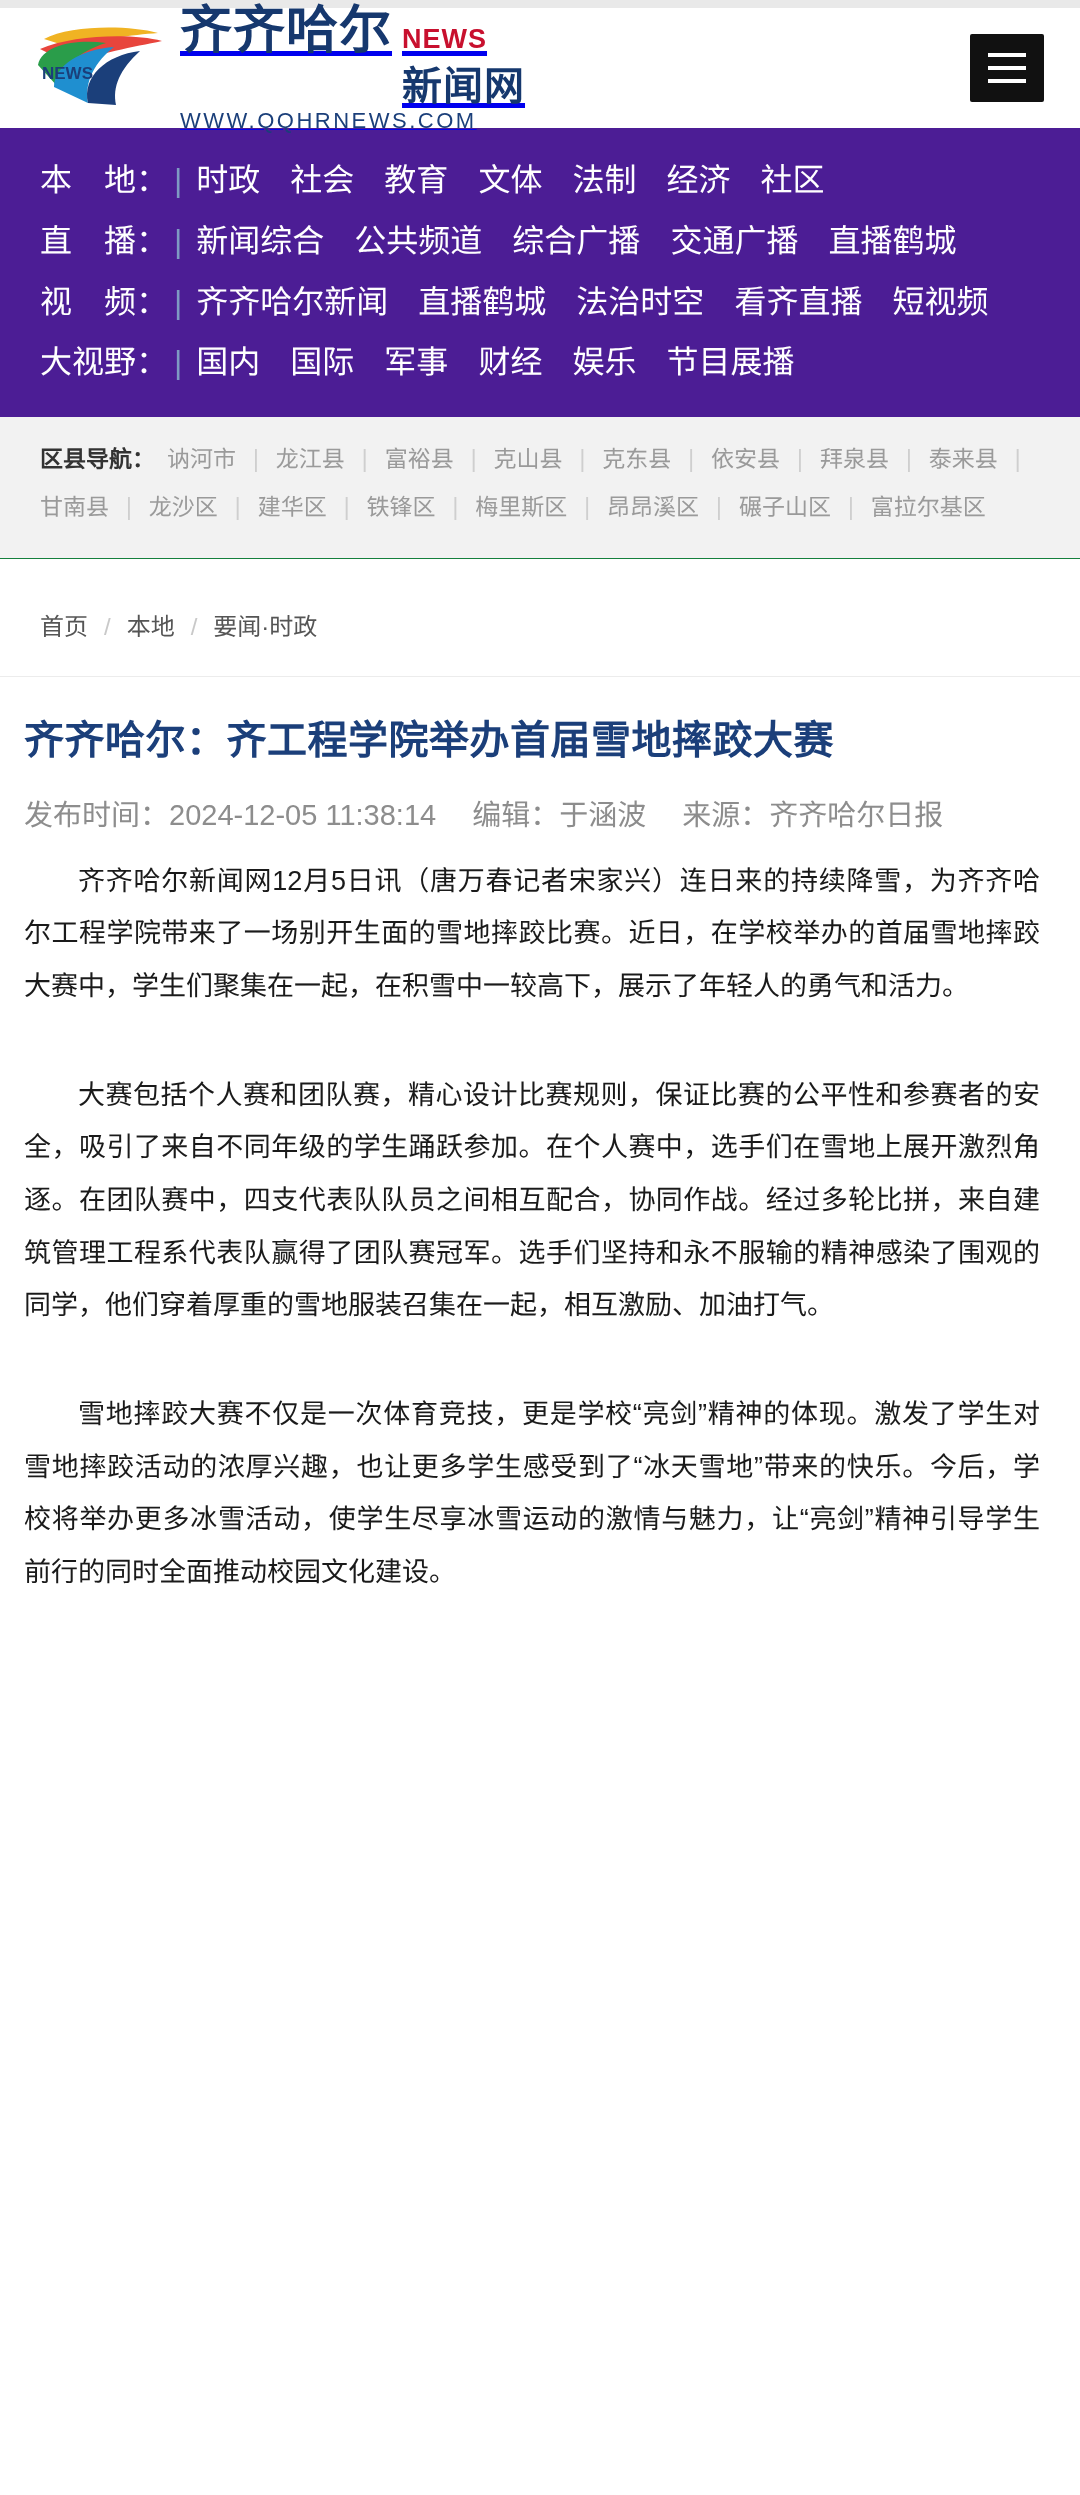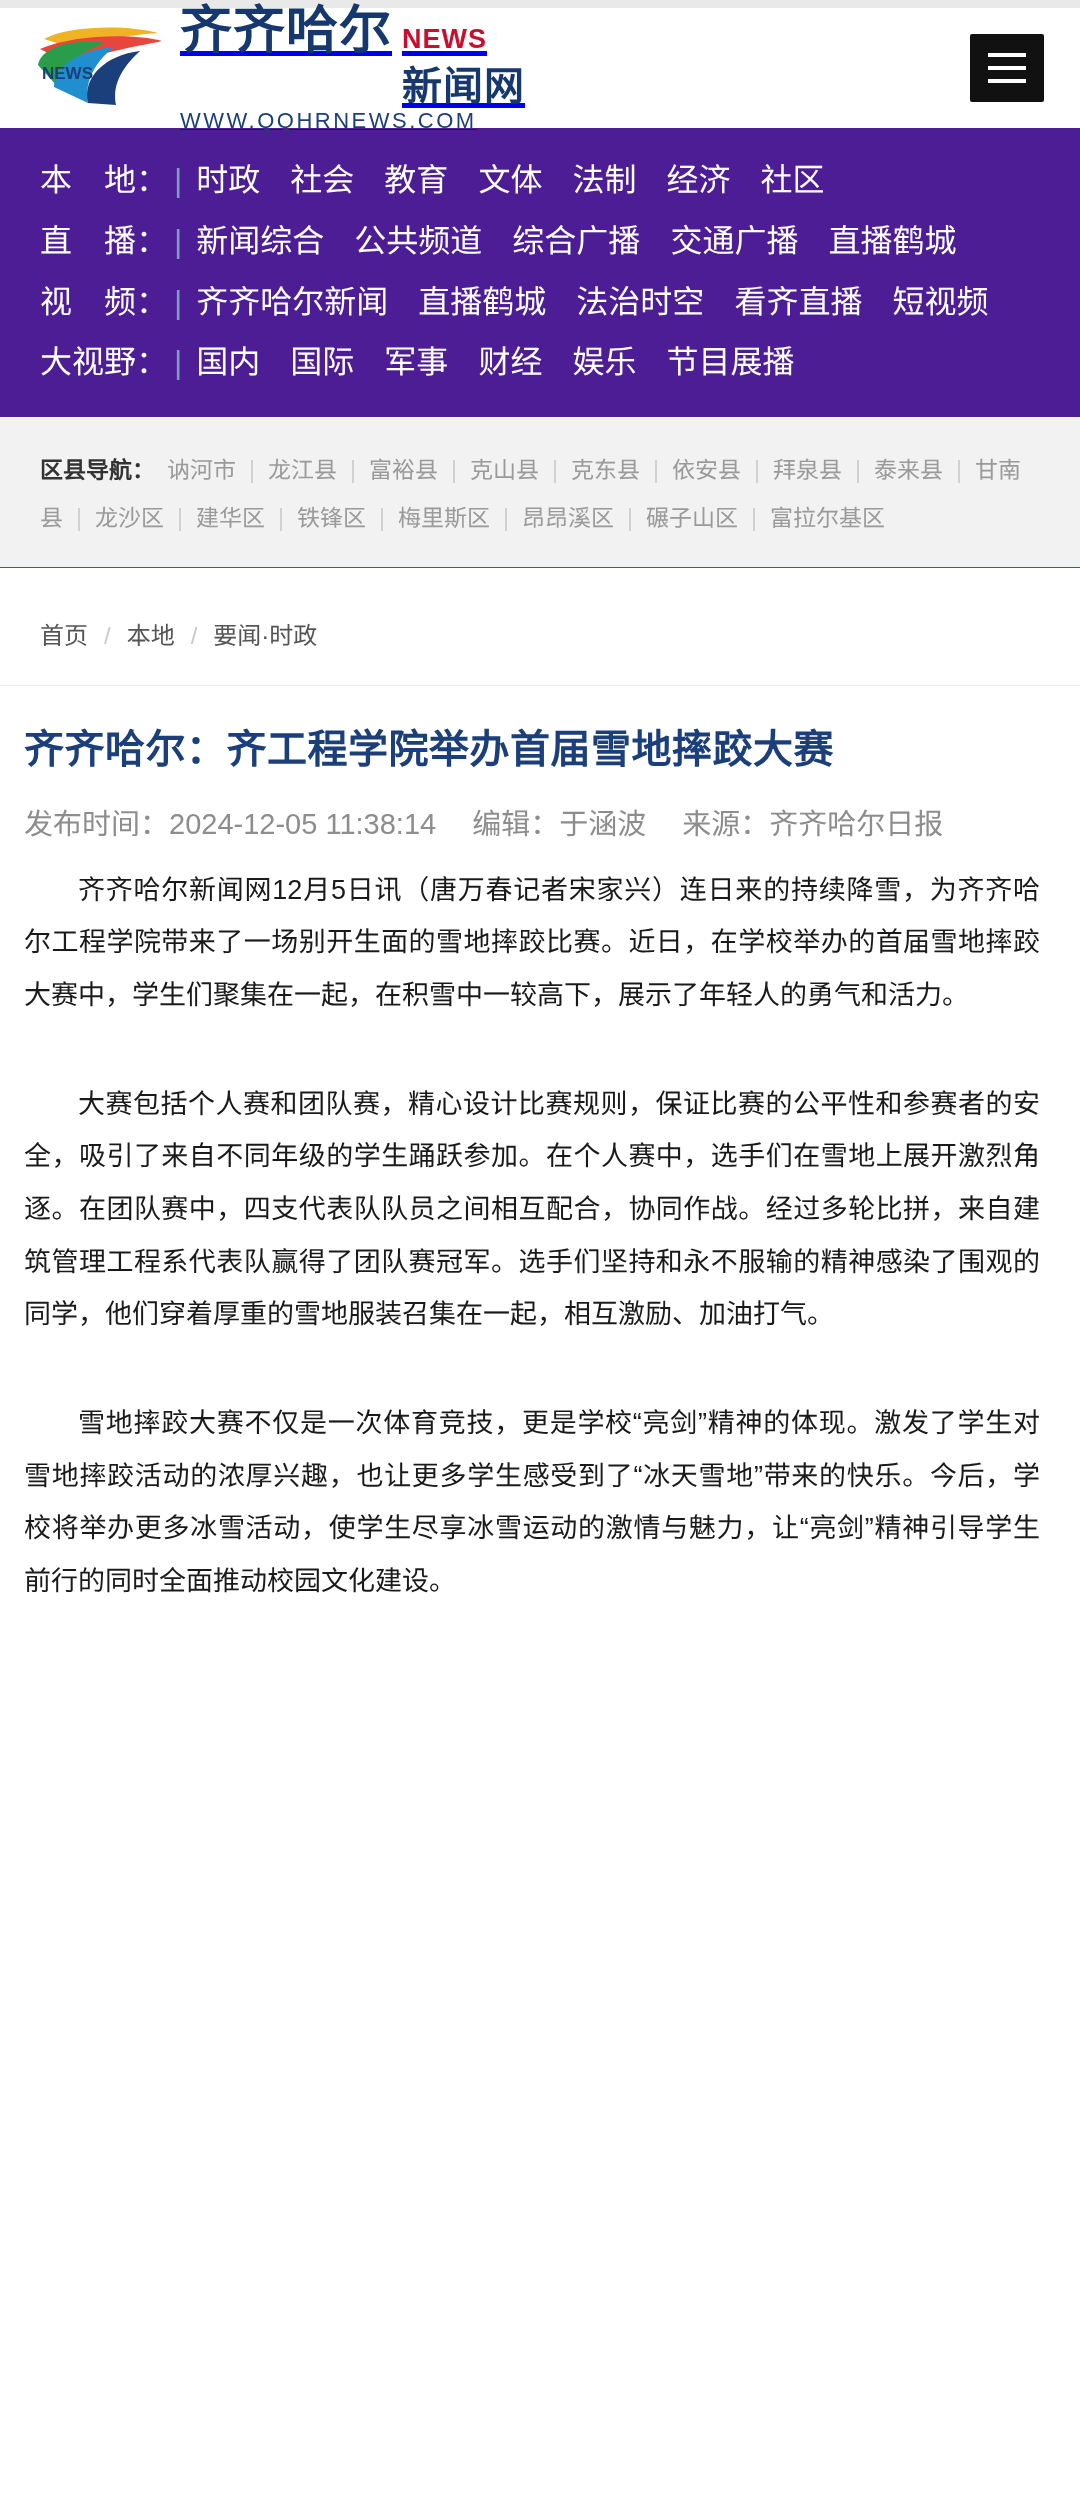--- a/index.html
+++ b/index.html
@@ -68,24 +68,25 @@
   .nav-sep { color: #7e9ac3; margin: 0 14px 0 2px; }
   .nav-item {
     color: #ffffff; text-decoration: none; margin-right: 30px;
     white-space: nowrap;
   }
   .nav-item:last-child { margin-right: 0; }
 
   
   .county {
     background: #f2f2f2;
-    padding: 29px 40px 24px 40px;
+    padding: 20px 40px 24px 40px;
     font-size: 23px;
     line-height: 2.1;
     color: #999;
+    font-family: Liberation Mono, monospace;
   }
   .county-title { color: #333; font-weight: bold; margin-right: 12px; }
   .county-item { color: #9a9a9a; text-decoration: none; }
   .county-div { color: #cfcfcf; margin: 0 13px; }
 
   
   .crumb-wrap {
     border-top: 1px solid #15803d;
     padding: 48px 40px 34px 40px;
     font-size: 24px; color: #555;

